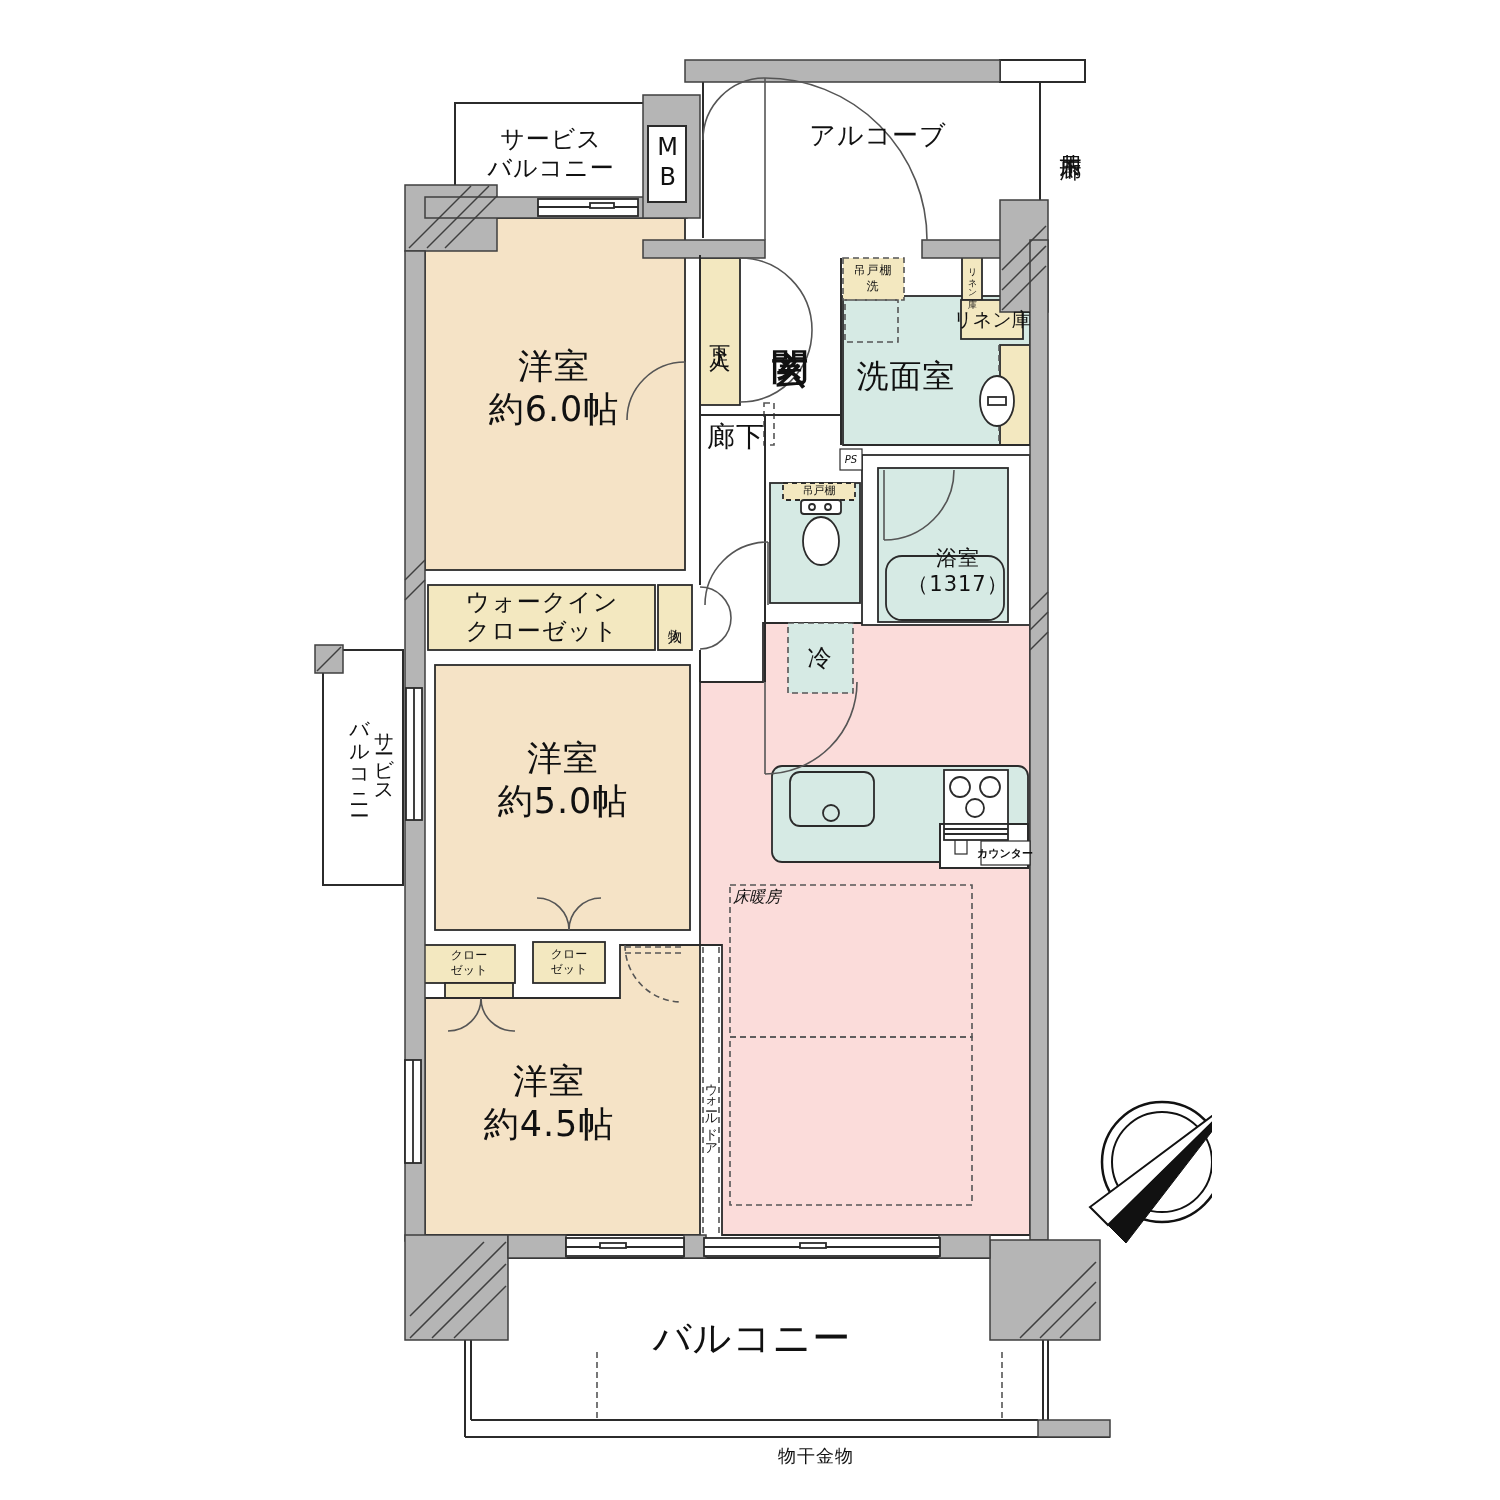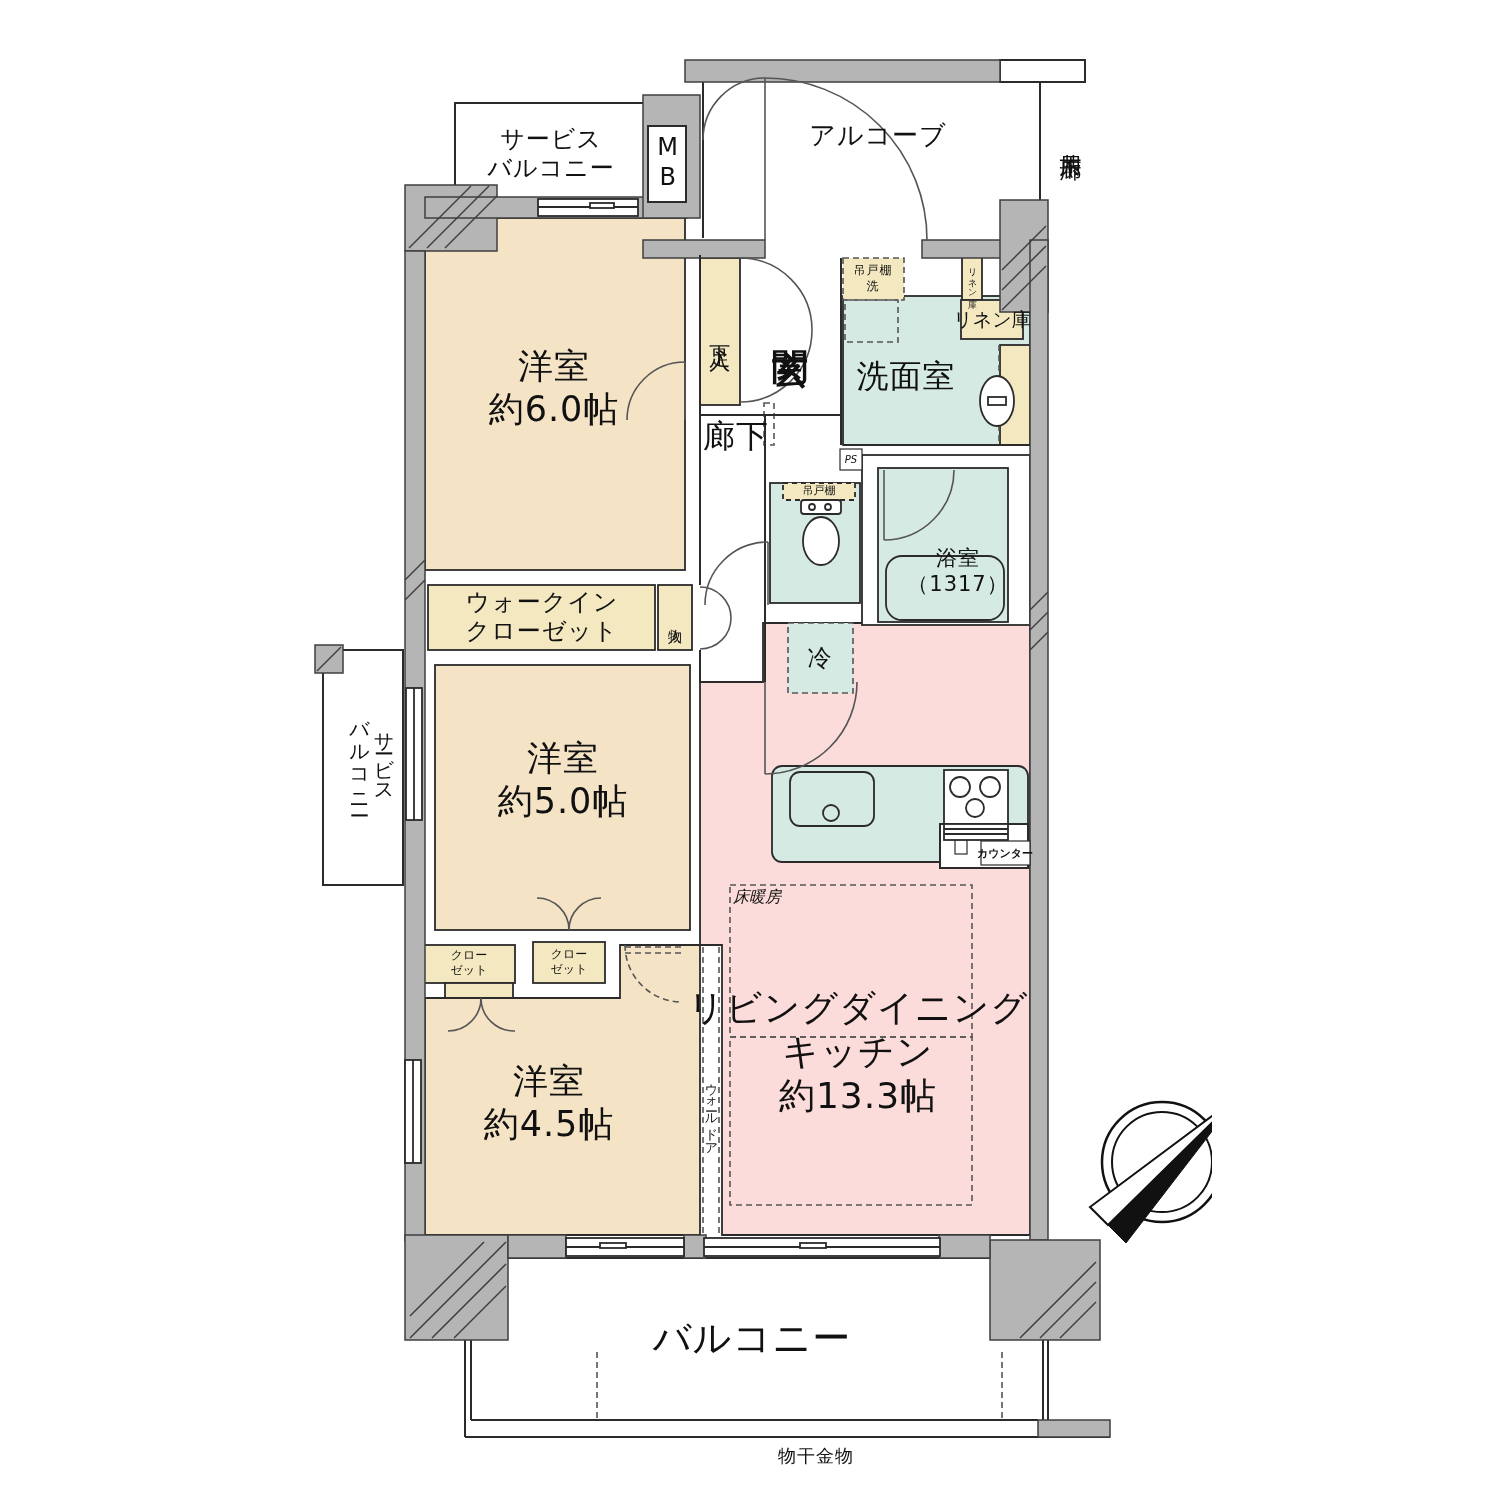--- a/index.html
+++ b/index.html
@@ -196,21 +196,21 @@
   </g>
 </svg>
 
   <div class="lbl" style="left:551px;top:154px;font-size:24px;">サービス
 バルコニー</div>
   <div class="lbl v" style="left:667px;top:163px;font-size:24px;writing-mode:vertical-lr;">MB</div>
   <div class="lbl" style="left:878px;top:136px;font-size:26px;text-align:center;">アルコーブ</div>
   <div class="lbl v" style="left:1070px;top:140px;font-size:22px;">共用廊下</div>
   <div class="lbl v bold" style="left:790px;top:322px;font-size:36px;">玄関</div>
   <div class="lbl v" style="left:719px;top:332px;font-size:21px;">下足入</div>
-  <div class="lbl" style="left:736px;top:437px;font-size:32px;text-align:center;">廊下</div>
+  <div class="lbl" style="left:736px;top:437px;font-size:28px;text-align:center;">廊下</div>
   <div class="lbl" style="left:873px;top:279px;font-size:12px;line-height:1.3;">吊戸棚
 洗</div>
   <div class="lbl v" style="left:972px;top:277px;font-size:9px;letter-spacing:0;">リネン庫</div>
   <div class="lbl" style="left:992px;top:320px;font-size:19px;letter-spacing:0;">リネン庫</div>
   <div class="lbl" style="left:906px;top:377px;font-size:32px;">洗面室</div>
   <div class="lbl" style="left:851px;top:460px;font-size:10px;letter-spacing:0;font-style:italic;">PS</div>
   <div class="lbl" style="left:819px;top:491px;font-size:11px;letter-spacing:0;">吊戸棚</div>
   <div class="lbl" style="left:958px;top:525px;font-size:21px;margin-top:47px;">浴室
 （1317）</div>
   <div class="lbl" style="left:820px;top:659px;font-size:24px;">冷</div>
@@ -224,20 +224,17 @@
   <div class="lbl" style="left:549px;top:1103px;font-size:35px;">洋室
 約4.5帖</div>
   <div class="lbl v" style="left:372px;top:757px;font-size:20px;">サービス
 バルコニー</div>
   <div class="lbl" style="left:469px;top:963px;font-size:12px;letter-spacing:0;">クロー
 ゼット</div>
   <div class="lbl" style="left:569px;top:962px;font-size:12px;letter-spacing:0;">クロー
 ゼット</div>
   <div class="lbl v" style="left:711px;top:1112px;font-size:13px;letter-spacing:0;">ウォールドア</div>
   <div class="lbl" style="left:757px;top:897px;font-size:16px;letter-spacing:0;font-style:italic;">床暖房</div>
-  <div class="lbl" style="left:858px;top:1052px;font-size:36px;">リビングダイニング
-キッチン
-約13.3帖</div>
   <div class="lbl" style="left:1005px;top:854px;font-size:11px;letter-spacing:0;font-weight:bold;">カウンター</div>
   <div class="lbl" style="left:752px;top:1338px;font-size:38px;">バルコニー</div>
   <div class="lbl" style="left:800px;top:1456px;font-size:18px;margin-left:16px;">物干金物</div>
   <div class="lbl north" style="left:1261px;top:1079px;font-size:46px;">N</div>
 </div>
 
 </body></html>

